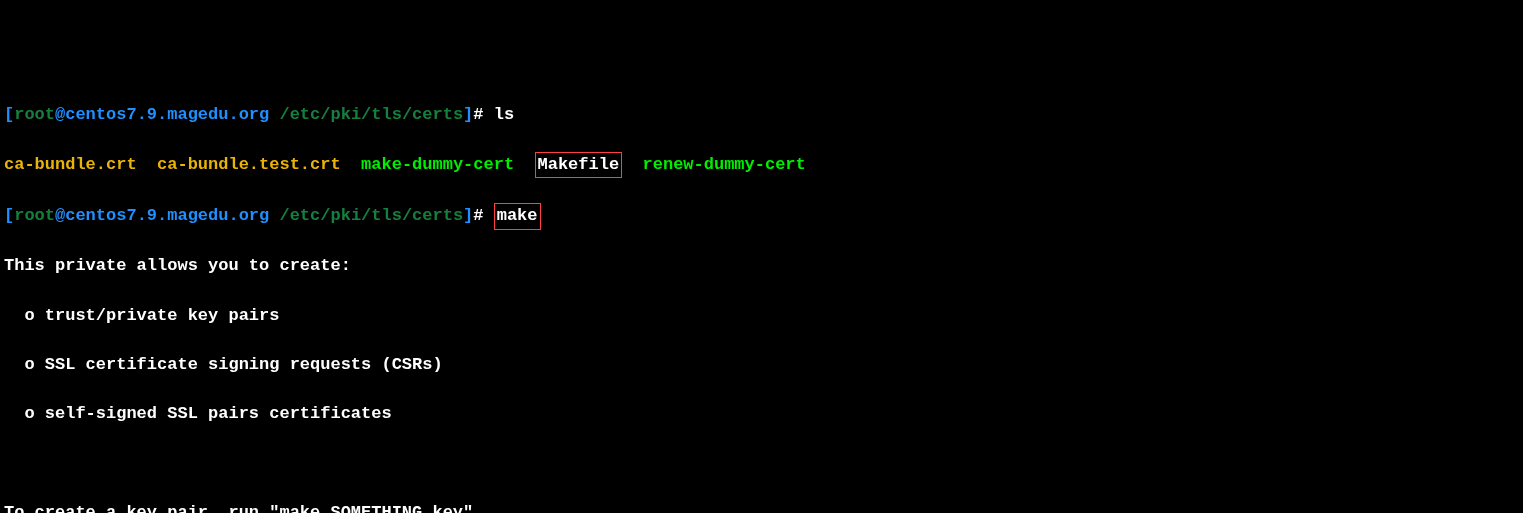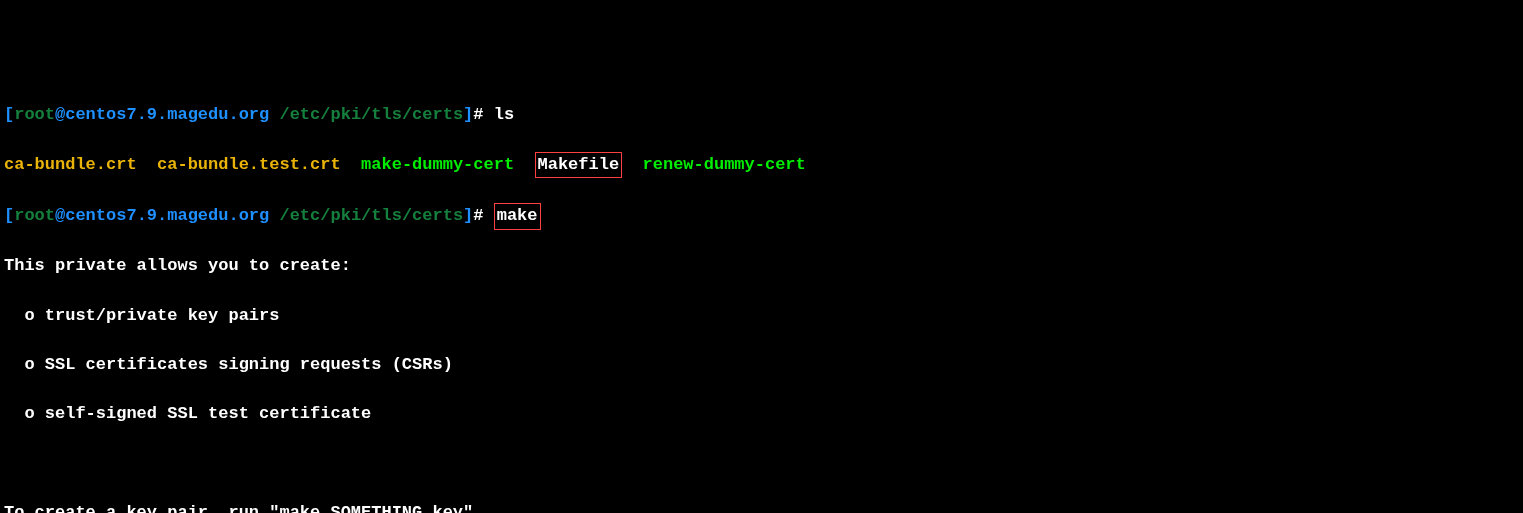--- a/index.html
+++ b/index.html
@@ -28,22 +28,22 @@
 </head>
 <body>
 
 
 
 <span class="line"><span class="blue">[</span><span class="red">root</span><span class="blue">@</span><span class="blue">centos7.9.magedu.org</span><span> </span><span class="red">/etc/pki/tls/certs</span><span class="blue">]</span><span class="white"># </span><span class="white">ls</span></span>
 <span class="line"><span class="cyan">ca-bundle.crt</span><span>  </span><span class="cyan">ca-bundle.test.crt</span><span>  </span><span class="green">make-dummy-cert</span><span>  </span><span class="hl-border-red"><span class="white">Makefile</span></span><span>  </span><span class="green">renew-dummy-cert</span></span>
 <span class="line"><span class="blue">[</span><span class="red">root</span><span class="blue">@</span><span class="blue">centos7.9.magedu.org</span><span> </span><span class="red">/etc/pki/tls/certs</span><span class="blue">]</span><span class="white"># </span><span class="hl-border-red"><span class="white">make</span></span></span>
 <span class="line white">This private allows you to create:</span>
 <span class="line white">  o trust/private key pairs</span>
-<span class="line white">  o SSL certificates signing requests (CSRs)</span>
-<span class="line white">  o self-signed SSL test certificate</span>
+<span class="line white">  o SSL certificate signing requests (CSRs)</span>
+<span class="line white">  o self-signed SSL pairs certificates</span>
 <span class="line white">&nbsp;</span>
 <span class="line white">To create a key pair, run "make SOMETHING.key".</span>
 
 
 
 
 
 
 
 

